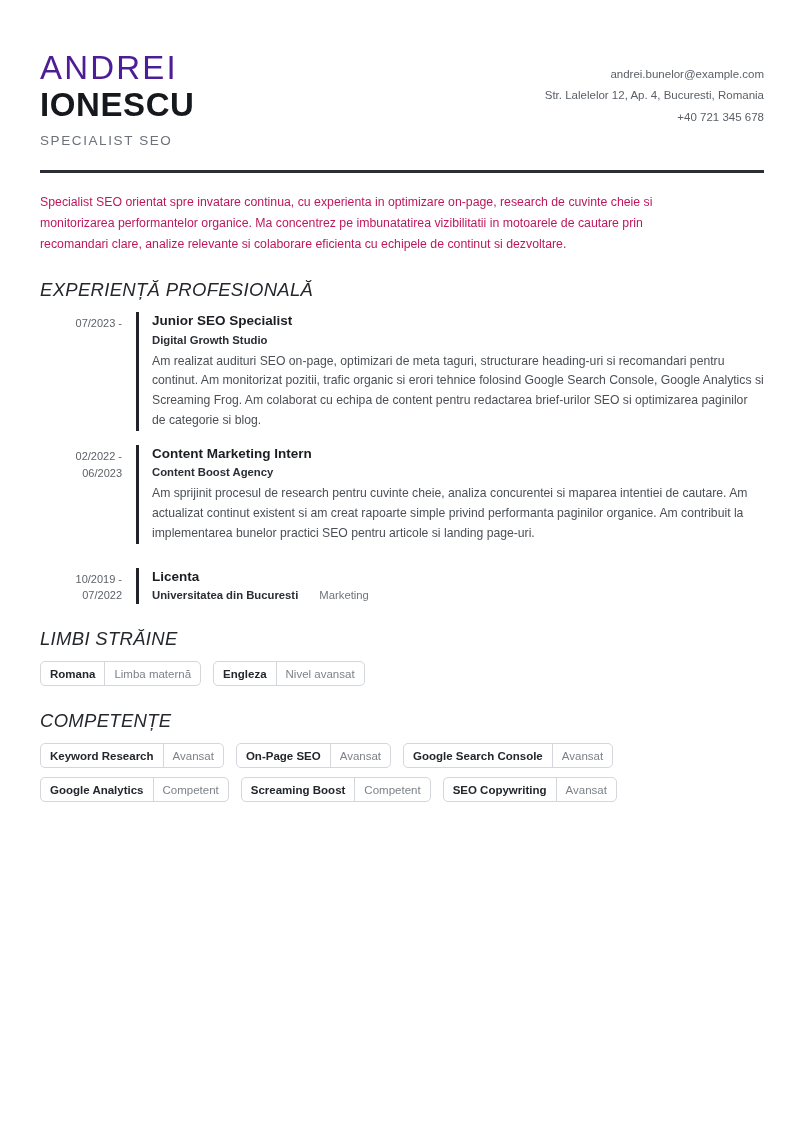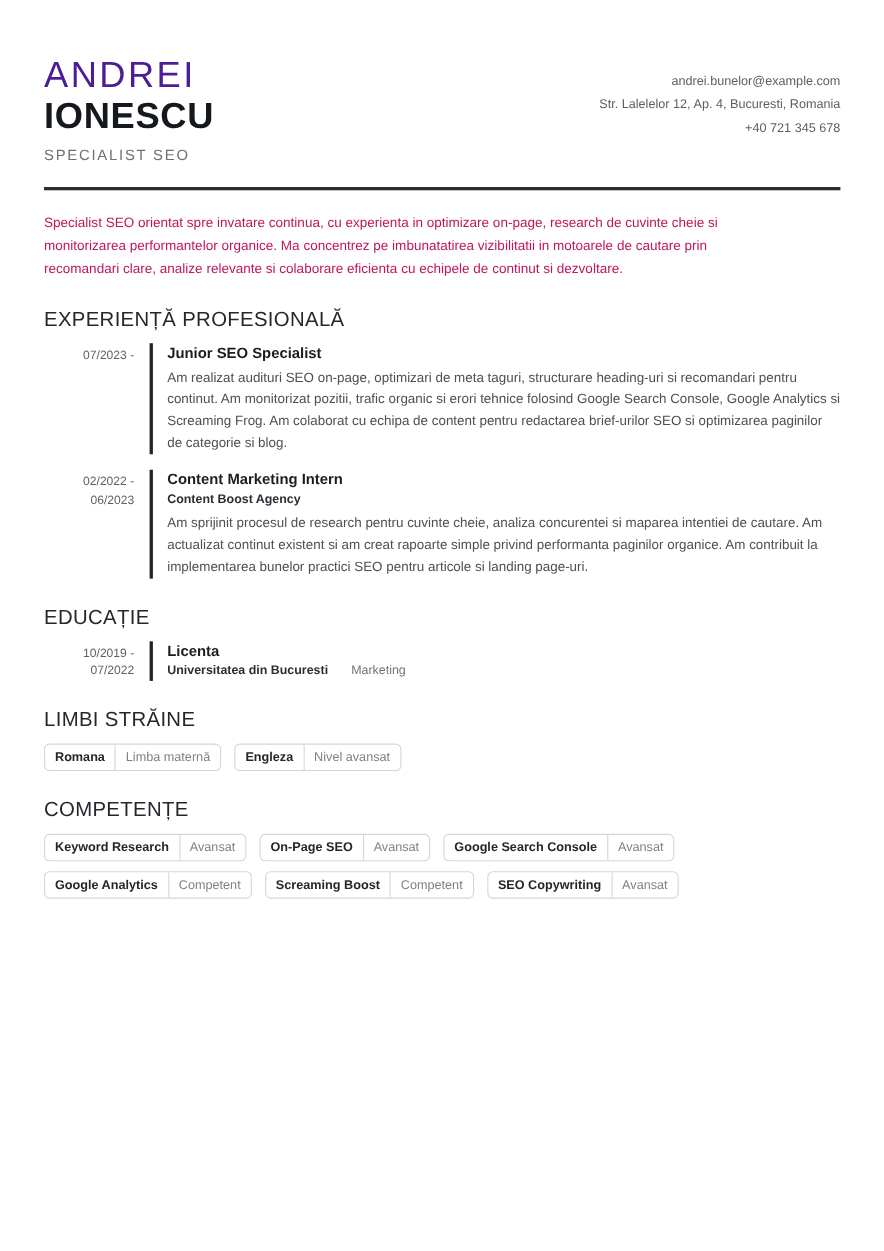--- a/index.html
+++ b/index.html
@@ -82,20 +82,21 @@
 
   
   .section { margin-top: 24px; }
   .section-title {
     font-size: 18.5px;
     font-weight: 400;
     letter-spacing: 0.3px;
     color: #24282d;
     text-transform: uppercase;
     margin-bottom: 11px;
+    font-style: italic;
   }
 
   
   .entry {
     display: flex;
     align-items: stretch;
     margin-bottom: 14px;
   }
   .entry:last-child { margin-bottom: 0; }
   .entry-dates {
@@ -206,20 +207,23 @@
 
   <div class="section">
     <div class="section-title">EXPERIENȚĂ PROFESIONALĂ</div>
     <div>
 
       <div class="entry">
         <div class="entry-dates">07/2023 -</div>
         <div class="entry-bar"></div>
         <div class="entry-body">
           <div class="entry-role">Junior SEO Specialist</div>
+          <div class="entry-org-line">
+            <span class="entry-org">Digital Growth Studio</span>
+          </div>
           <div class="entry-desc">Am realizat audituri SEO on-page, optimizari de meta taguri, structurare heading-uri si recomandari pentru continut. Am monitorizat pozitii, trafic organic si erori tehnice folosind Google Search Console, Google Analytics si Screaming Frog. Am colaborat cu echipa de content pentru redactarea brief-urilor SEO si optimizarea paginilor de categorie si blog.</div>
         </div>
       </div>
 
       <div class="entry">
         <div class="entry-dates">02/2022 -
 06/2023</div>
         <div class="entry-bar"></div>
         <div class="entry-body">
           <div class="entry-role">Content Marketing Intern</div>
@@ -227,21 +231,20 @@
             <span class="entry-org">Content Boost Agency</span>
           </div>
           <div class="entry-desc">Am sprijinit procesul de research pentru cuvinte cheie, analiza concurentei si maparea intentiei de cautare. Am actualizat continut existent si am creat rapoarte simple privind performanta paginilor organice. Am contribuit la implementarea bunelor practici SEO pentru articole si landing page-uri.</div>
         </div>
       </div>
 
     </div>
   </div>
 
   <div class="section">
-    <div class="section-title">EDUCAȚIE</div>
     <div>
       <div class="entry">
         <div class="entry-dates">10/2019 -
 07/2022</div>
         <div class="entry-bar"></div>
         <div class="entry-body">
           <div class="entry-role">Licenta</div>
           <div class="entry-org-line">
             <span class="entry-org">Universitatea din Bucuresti</span><span class="entry-field">Marketing</span>
           </div>

